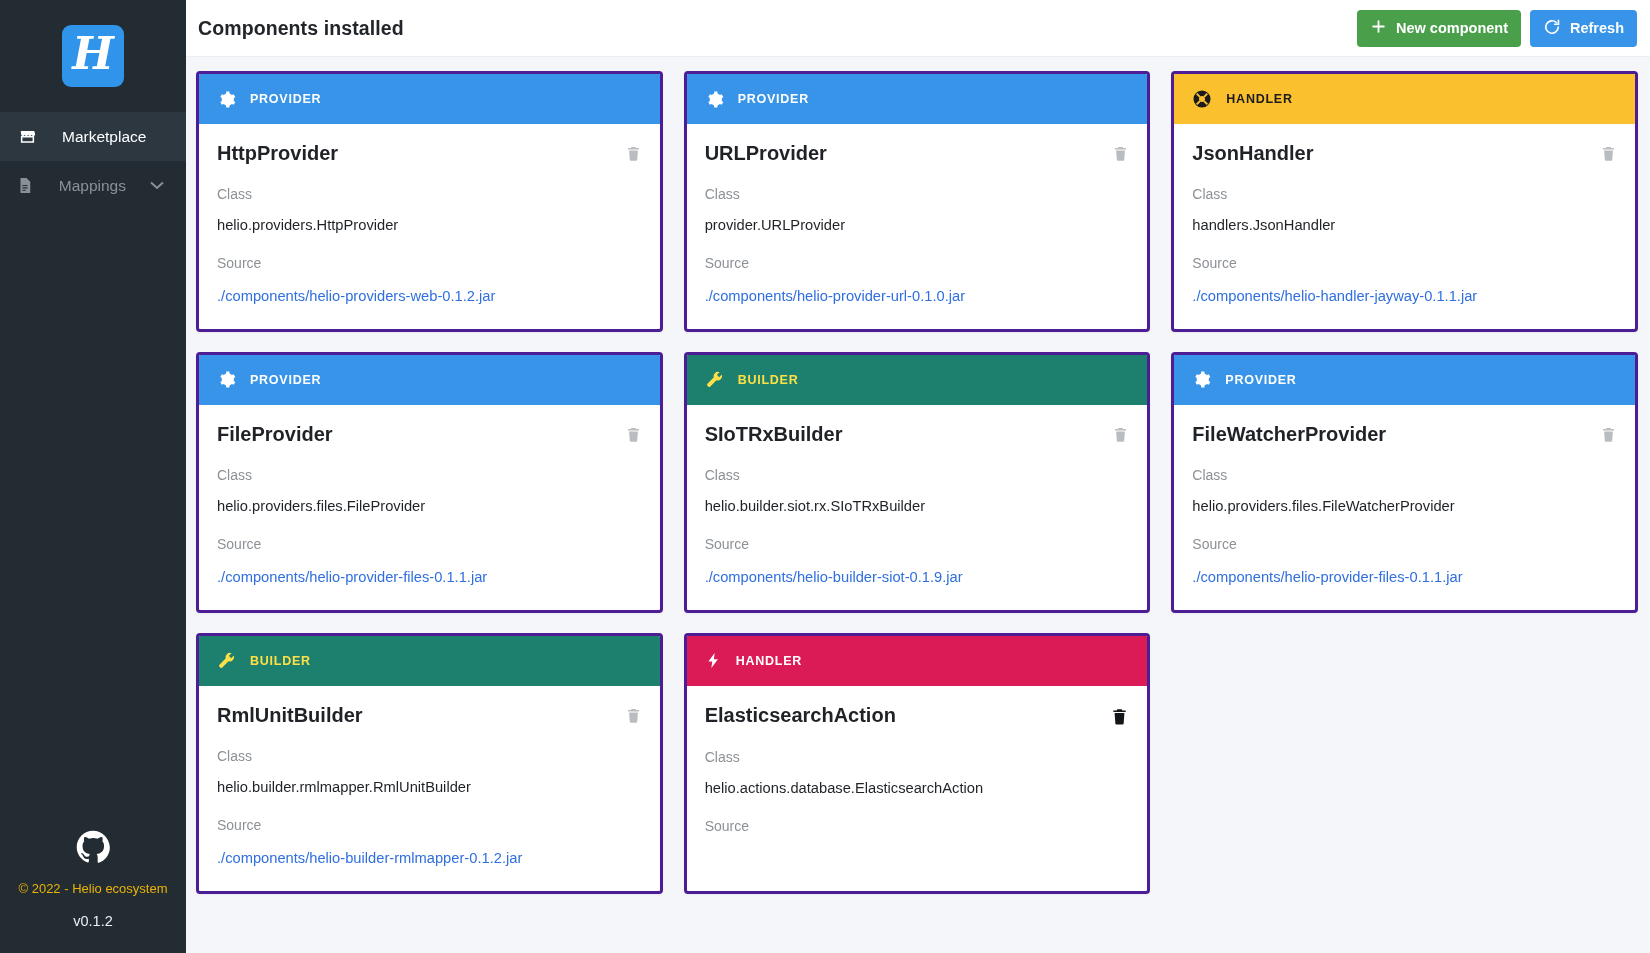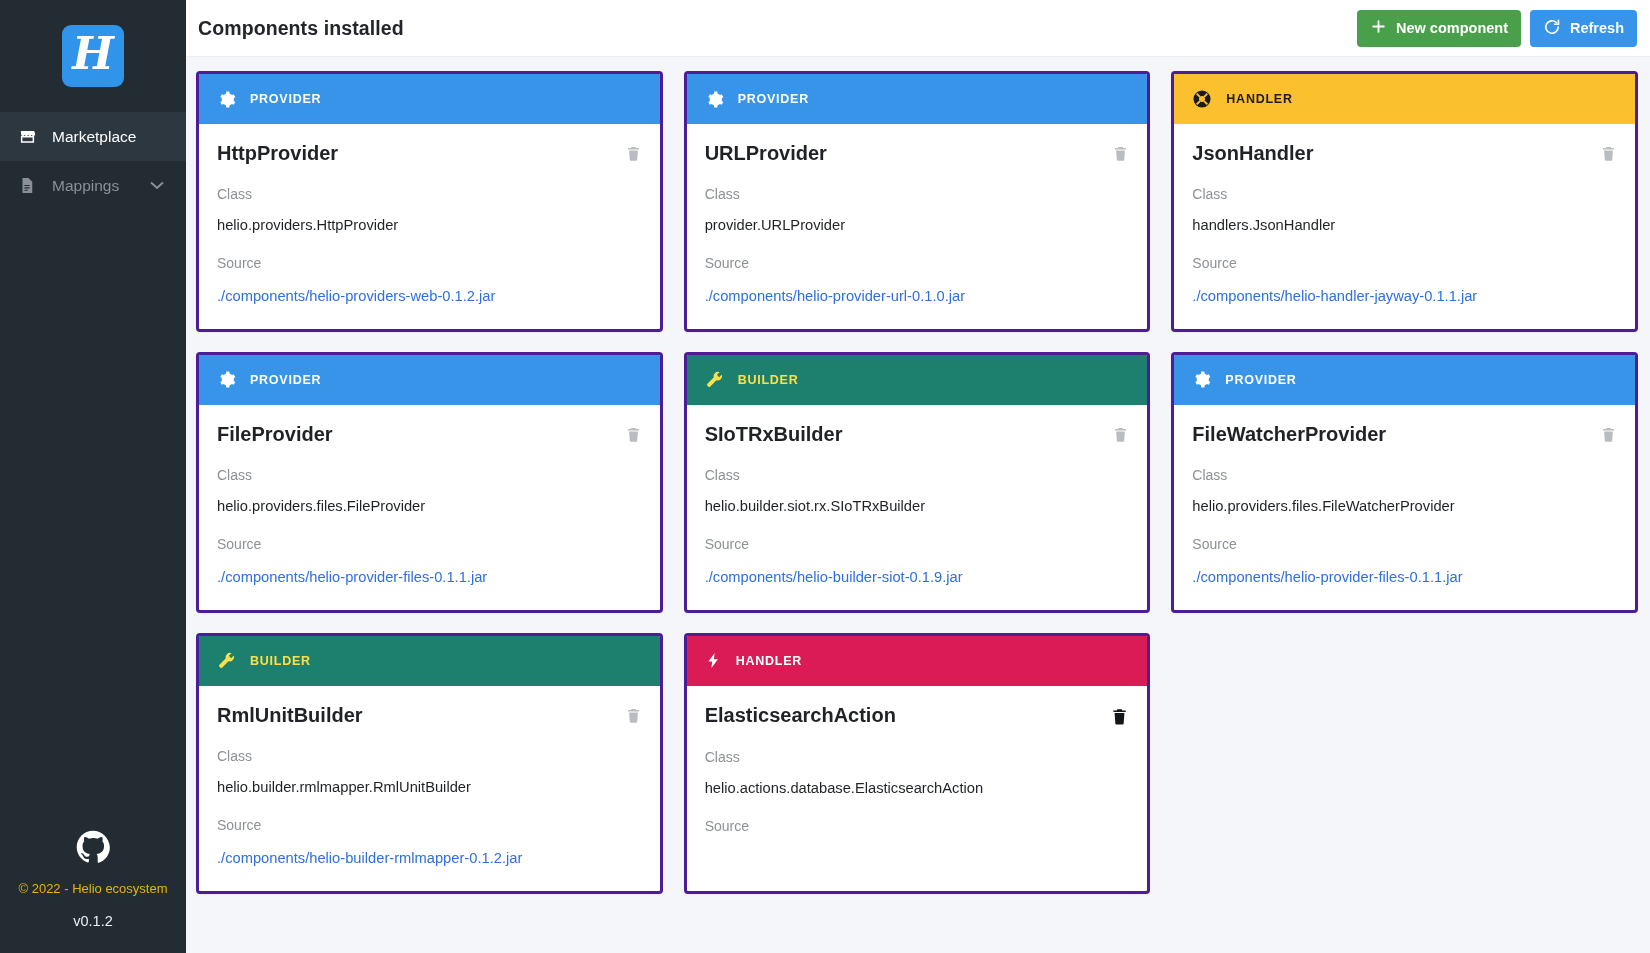--- a/index.html
+++ b/index.html
@@ -24,21 +24,21 @@
     background: #2f94ea;
     display: flex; align-items: center; justify-content: center;
     color: #ffffff; font-size: 44px; line-height: 1;
     font-family: "DejaVu Serif", serif;
     font-style: italic; font-weight: 700;
     padding-bottom: 4px;
   }
   .nav { display: flex; flex-direction: column; }
   .nav-item {
     height: 49px; display: flex; align-items: center;
-    padding-left: 16px; gap: 14px; cursor: pointer;
+    padding-left: 16px; gap: 24px; cursor: pointer;
     color: #c8cdd2; font-size: 15.5px;
   }
   .nav-item.active { background: #2c3740; color: #ffffff; }
   .nav-item.muted { color: #8b9097; }
   .nav-item .nav-ico { width: 22px; display: flex; align-items: center; justify-content: center; }
   .nav-item .chev { margin-left: auto; margin-right: 22px; font-size: 12px; }
 
   .sidebar-footer {
     position: absolute; bottom: 0; left: 0; right: 0;
     padding-bottom: 24px;

